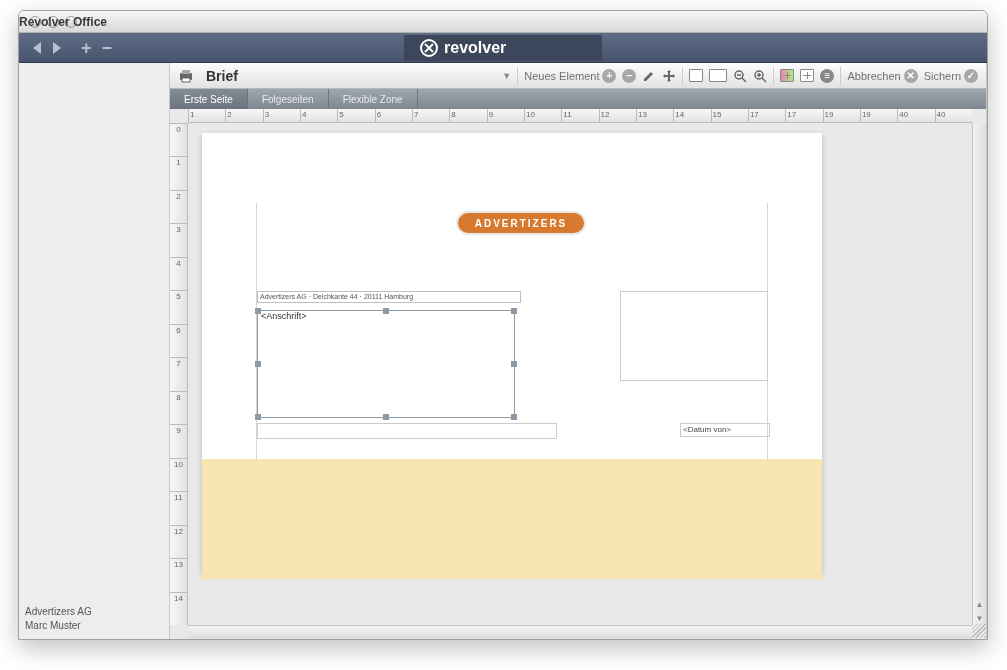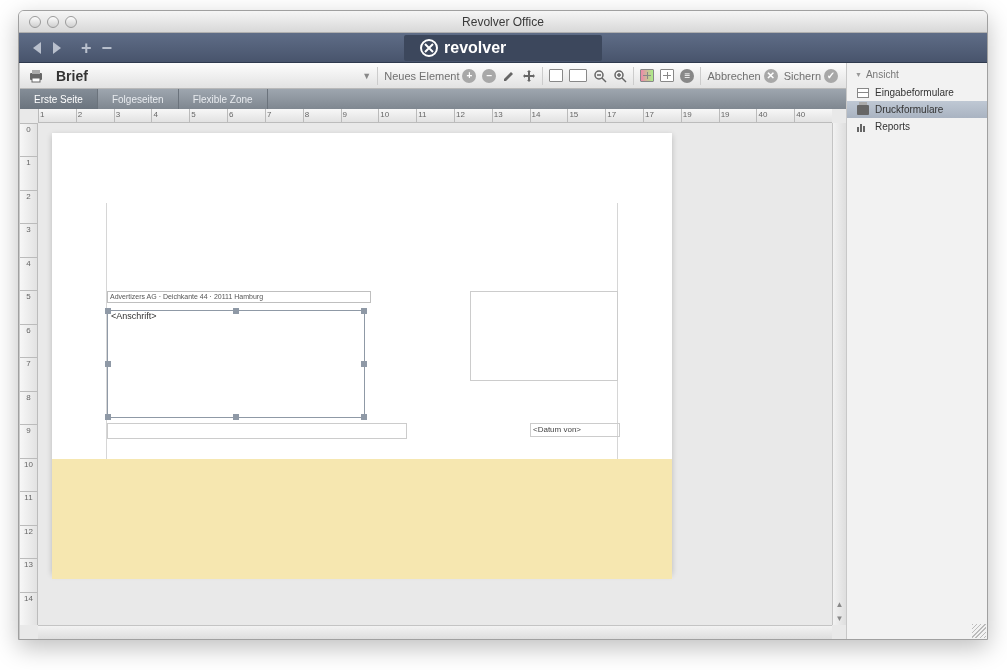--- a/index.html
+++ b/index.html
@@ -3,21 +3,21 @@
 <meta charset="utf-8">
 <style>
 * { margin: 0; padding: 0; box-sizing: border-box; font-family: "Lucida Grande", "Helvetica Neue", Arial, sans-serif; }
 body { background: #fff; width: 1007px; height: 670px; overflow: hidden; position: relative; }
 
 .window { position: absolute; left: 18px; top: 10px; width: 970px; height: 630px; background: #ededed; border: 1px solid #a0a0a0; border-radius: 6px 6px 0 0; box-shadow: 0 8px 24px rgba(0,0,0,.25); overflow: hidden; }
 
 .titlebar { height: 22px; background: linear-gradient(#f6f6f6,#d8d8d8); border-bottom: 1px solid #b0b0b0; display: flex; align-items: center; position: relative; }
 .traffic { display: flex; gap: 6px; padding-left: 10px; }
 .tl { width: 12px; height: 12px; border-radius: 50%; background: linear-gradient(#fdfdfd,#cfcfcf); border: 1px solid #9a9a9a; }
-.title { position: absolute; left: 0; right: 0; text-align: center; font-size: 12px; font-weight: normal; color: #3a3a3a; }
+.title { position: absolute; left: 0; right: 0; text-align: left; font-size: 12px; font-weight: bold; color: #3a3a3a; }
 
 .brandbar { height: 30px; background: linear-gradient(#5f6d87,#48546c); border-bottom: 1px solid #2f3a4e; display: flex; align-items: center; position: relative; }
 .navbtns { display: flex; gap: 2px; padding-left: 14px; align-items: center; }
 .tri { width: 0; height: 0; border-top: 6px solid transparent; border-bottom: 6px solid transparent; }
 .tri.left { border-right: 8px solid #b9c0cd; }
 .tri.right { border-left: 8px solid #b9c0cd; margin-left: 10px; }
 .pm { color: #b9c0cd; font-size: 18px; font-weight: bold; margin-left: 18px; line-height: 1; }
 .brandlogo { position: absolute; left: 50%; transform: translateX(-50%); background: #3c475c; padding: 3px 14px; border-radius: 2px; }
 .brandlogo svg { display: block; }
 
@@ -111,20 +111,26 @@
     <div class="brandlogo">
       <svg width="170" height="20" viewBox="0 0 170 20">
         <circle cx="11" cy="10" r="8" fill="none" stroke="#fff" stroke-width="2"></circle>
         <path d="M7 6 L15 14 M15 6 L7 14" stroke="#fff" stroke-width="2"></path>
         <text x="26" y="15" fill="#fff" font-family="Arial Black,Arial" font-weight="900" font-size="16" letter-spacing="0">revolver</text>
       </svg>
     </div>
   </div>
 
   <div class="columns">
+    <div class="leftcol">
+      <div class="footer-info">
+        <div>Advertizers AG</div>
+        <div>Marc Muster</div>
+      </div>
+    </div>
 
     <div class="centercol">
       <div class="toolbar">
         <span class="tb-icon">
           <svg width="16" height="14" viewBox="0 0 16 14">
               <rect x="2" y="4" width="12" height="7" rx="1" fill="#666"></rect>
               <rect x="4" y="1" width="8" height="4" fill="#aaa"></rect>
               <rect x="4" y="9" width="8" height="4" fill="#fff" stroke="#666"></rect>
             </svg>
         </span>
@@ -280,20 +286,23 @@
             <div class="tick">10</div>
             <div class="tick">11</div>
             <div class="tick">12</div>
             <div class="tick">13</div>
             <div class="tick">14</div>
           </div>
 
         <div class="canvas">
           <div class="page">
             <div class="margin-guide"></div>
+            <div class="logo-pill">
+                <span>ADVERTIZERS</span>
+              </div>
             <div class="sender-line">Advertizers AG · Deichkante 44 · 20111 Hamburg</div>
             <div class="addr-box">
               <div class="addr-text2">&lt;Anschrift&gt;</div>
               <div class="handle h-tl"></div>
               <div class="handle h-tm"></div>
               <div class="handle h-tr"></div>
               <div class="handle h-ml"></div>
               <div class="handle h-mr"></div>
               <div class="handle h-bl"></div>
               <div class="handle h-bm"></div>
@@ -307,35 +316,16 @@
         </div>
 
         <div class="vscroll">
           <div class="arrow up">▲</div>
           <div class="arrow down">▼</div>
         </div>
         <div class="hscroll"></div>
       </div>
     </div>
 
-    <div class="rightcol">
-      <div class="section-header">Ansicht</div>
-      <div class="r-item">
-        <span class="r-icon form"></span>
-        <span>Eingabeformulare</span>
-      </div>
-      <div class="r-item selected">
-        <span class="r-icon print"></span>
-        <span>Druckformulare</span>
-      </div>
-      <div class="r-item">
-        <span class="r-icon chart">
-            <span></span>
-            <span></span>
-            <span></span>
-          </span>
-        <span>Reports</span>
-      </div>
-    </div>
   </div>
 
   <div class="resize-grip"></div>
 </div>
 
 </body></html>

